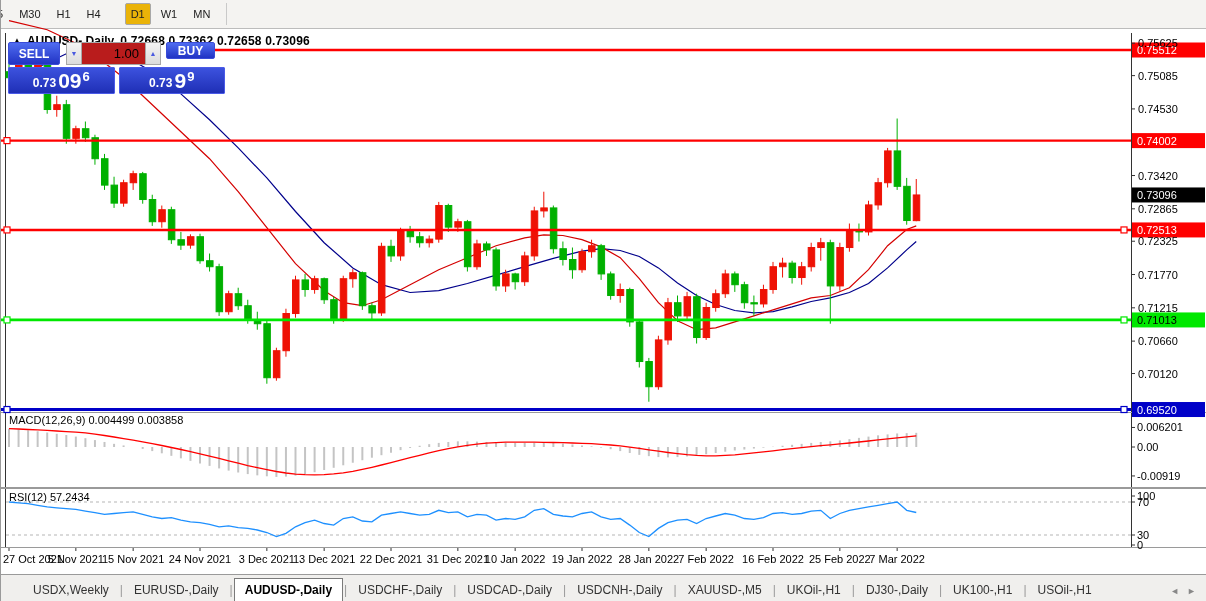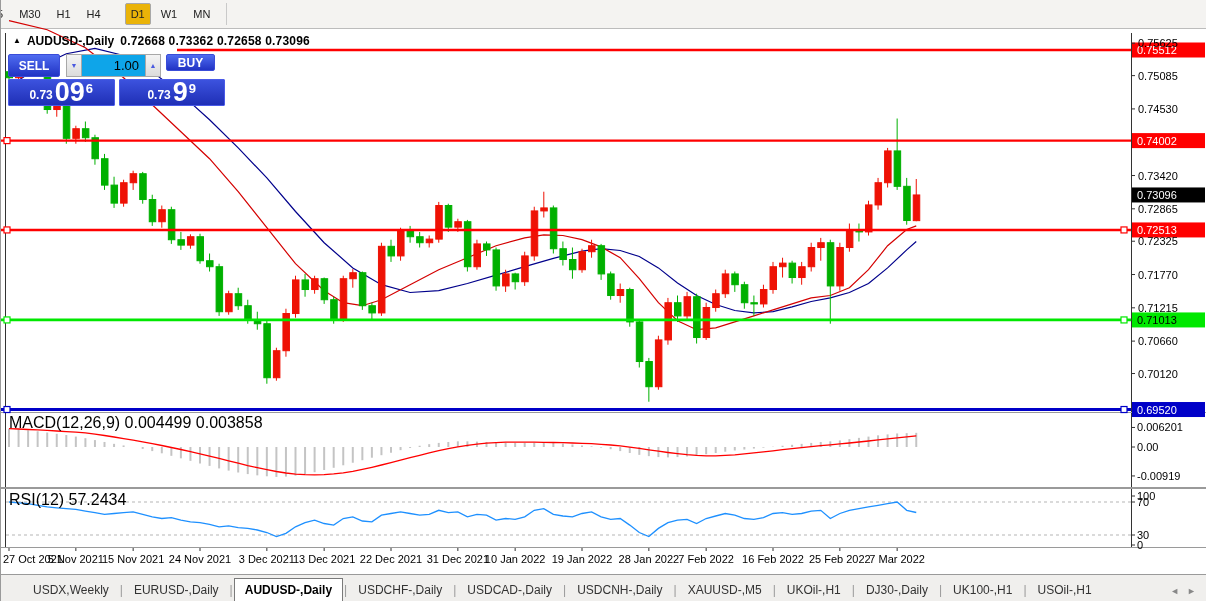--- a/index.html
+++ b/index.html
@@ -15,35 +15,35 @@
   
   .chart-region{position:absolute;top:29px;left:0;width:1206px;height:546px;background:#fff;}
   #chart-svg{position:absolute;left:0;top:-29px;width:1206px;height:601px;}
 
   .chart-title{position:absolute;left:12px;top:5px;font-size:12px;color:#000;display:flex;align-items:center;gap:6px;white-space:nowrap;}
   .chart-title .tri{font-size:8px;line-height:8px;}
   .chart-title .sym{font-weight:bold;}
   .chart-title .ohlc{font-weight:bold;letter-spacing:.2px;}
 
   
-  .trade-panel{position:absolute;left:7px;top:25px;width:217px;}
+  .trade-panel{position:absolute;left:7px;top:13px;width:217px;}
   .tp-row{display:flex;}
   .btn-blue{background:linear-gradient(#4f6cf0,#2133c4);border:1px solid #3a4cd8;color:#fff;font-size:12px;font-weight:bold;display:flex;align-items:center;justify-content:center;border-radius:2px;box-sizing:border-box;}
   .sell-btn{width:52px;height:23px;}
   .buy-btn{width:49px;height:17px;margin-left:5px;}
   .spin{width:16px;height:23px;background:linear-gradient(#f4f4f4,#dcdcdc);border:1px solid #a8a8a8;color:#4a5ae0;font-size:7px;display:flex;align-items:center;justify-content:center;box-sizing:border-box;}
-  .vol{width:63px;height:23px;background:#0ea5e9;border-top:1px solid #a8a8a8;border-bottom:1px solid #a8a8a8;font-size:13px;color:#000;display:flex;align-items:center;justify-content:flex-end;padding-right:6px;box-sizing:border-box;}
+  .vol{width:63px;height:23px;background:#b91c1c;border-top:1px solid #a8a8a8;border-bottom:1px solid #a8a8a8;font-size:13px;color:#000;display:flex;align-items:center;justify-content:flex-end;padding-right:6px;box-sizing:border-box;}
   .tp-row2{margin-top:2px;display:flex;gap:4px;}
   .price-box{width:126px;height:27px;background:linear-gradient(#3c52de,#1f2fb6);border:1px solid #4a5ae8;color:#fff;display:flex;align-items:flex-end;justify-content:center;box-sizing:border-box;border-radius:1px;}
   .price-box .pfx{font-size:12px;font-weight:bold;margin:0 2px 3px 0;}
-  .price-box .big{font-size:27px;font-weight:bold;line-height:25px;}
+  .price-box .big{font-size:21px;font-weight:bold;line-height:25px;}
   .price-box .sup{font-size:13px;font-weight:bold;transform:translateY(-9px);margin-left:1px;}
 
   
-  .ind-label{position:absolute;font-size:16px;color:#000;white-space:nowrap;}
+  .ind-label{position:absolute;font-size:11px;color:#000;white-space:nowrap;}
 
   
   .tabbar{position:absolute;left:0;right:0;bottom:0;height:26px;background:#f0efed;border-top:1px solid #9a9a9a;display:flex;align-items:flex-end;font-size:12px;color:#333;}
   .tabs{display:flex;align-items:flex-end;height:100%;padding-left:22px;flex:1;overflow:hidden;}
   .tab{padding:3px 10px 4px 10px;white-space:nowrap;cursor:default;color:#333;}
   .tab.active{background:#fff;border:1px solid #7a7a7a;border-bottom:none;color:#000;font-weight:bold;padding-top:4px;}
   .tab-sep{color:#999;padding:0 1px 4px 1px;}
   .tab-nav{display:flex;gap:8px;align-items:center;padding:0 10px 5px 0;color:#888;font-size:9px;}
 </style>
 </head>

